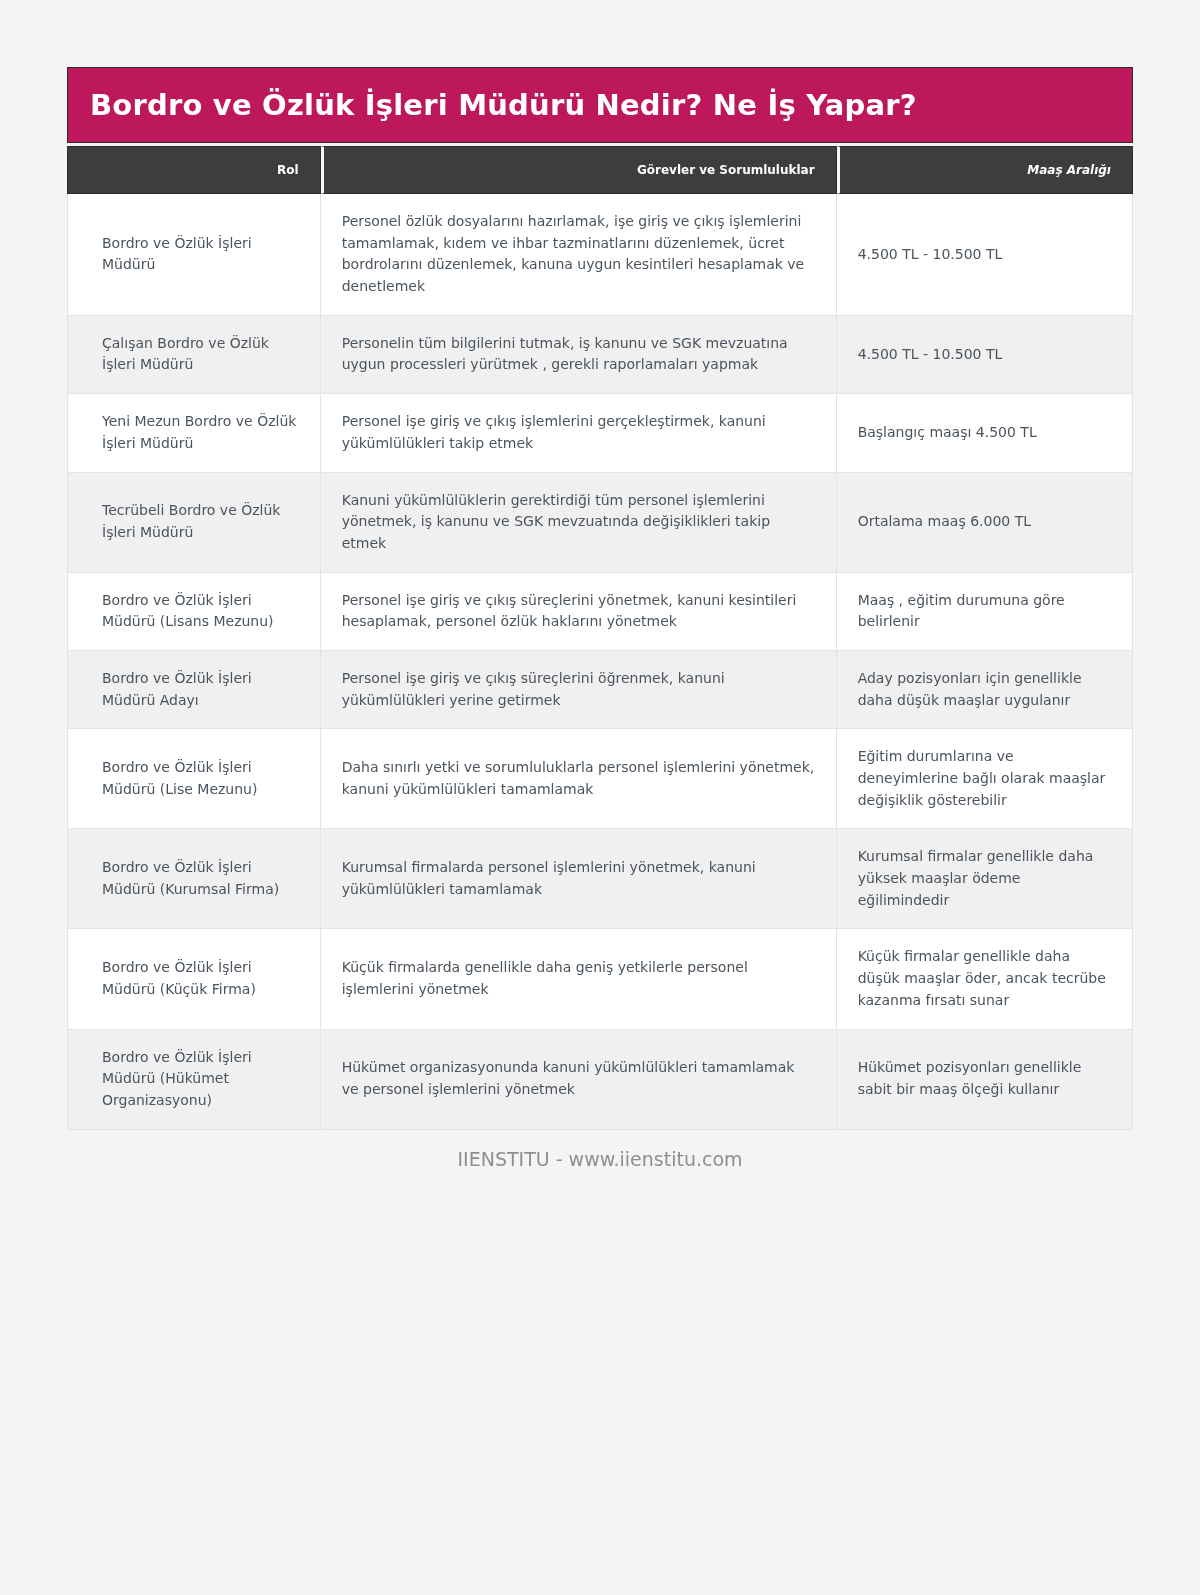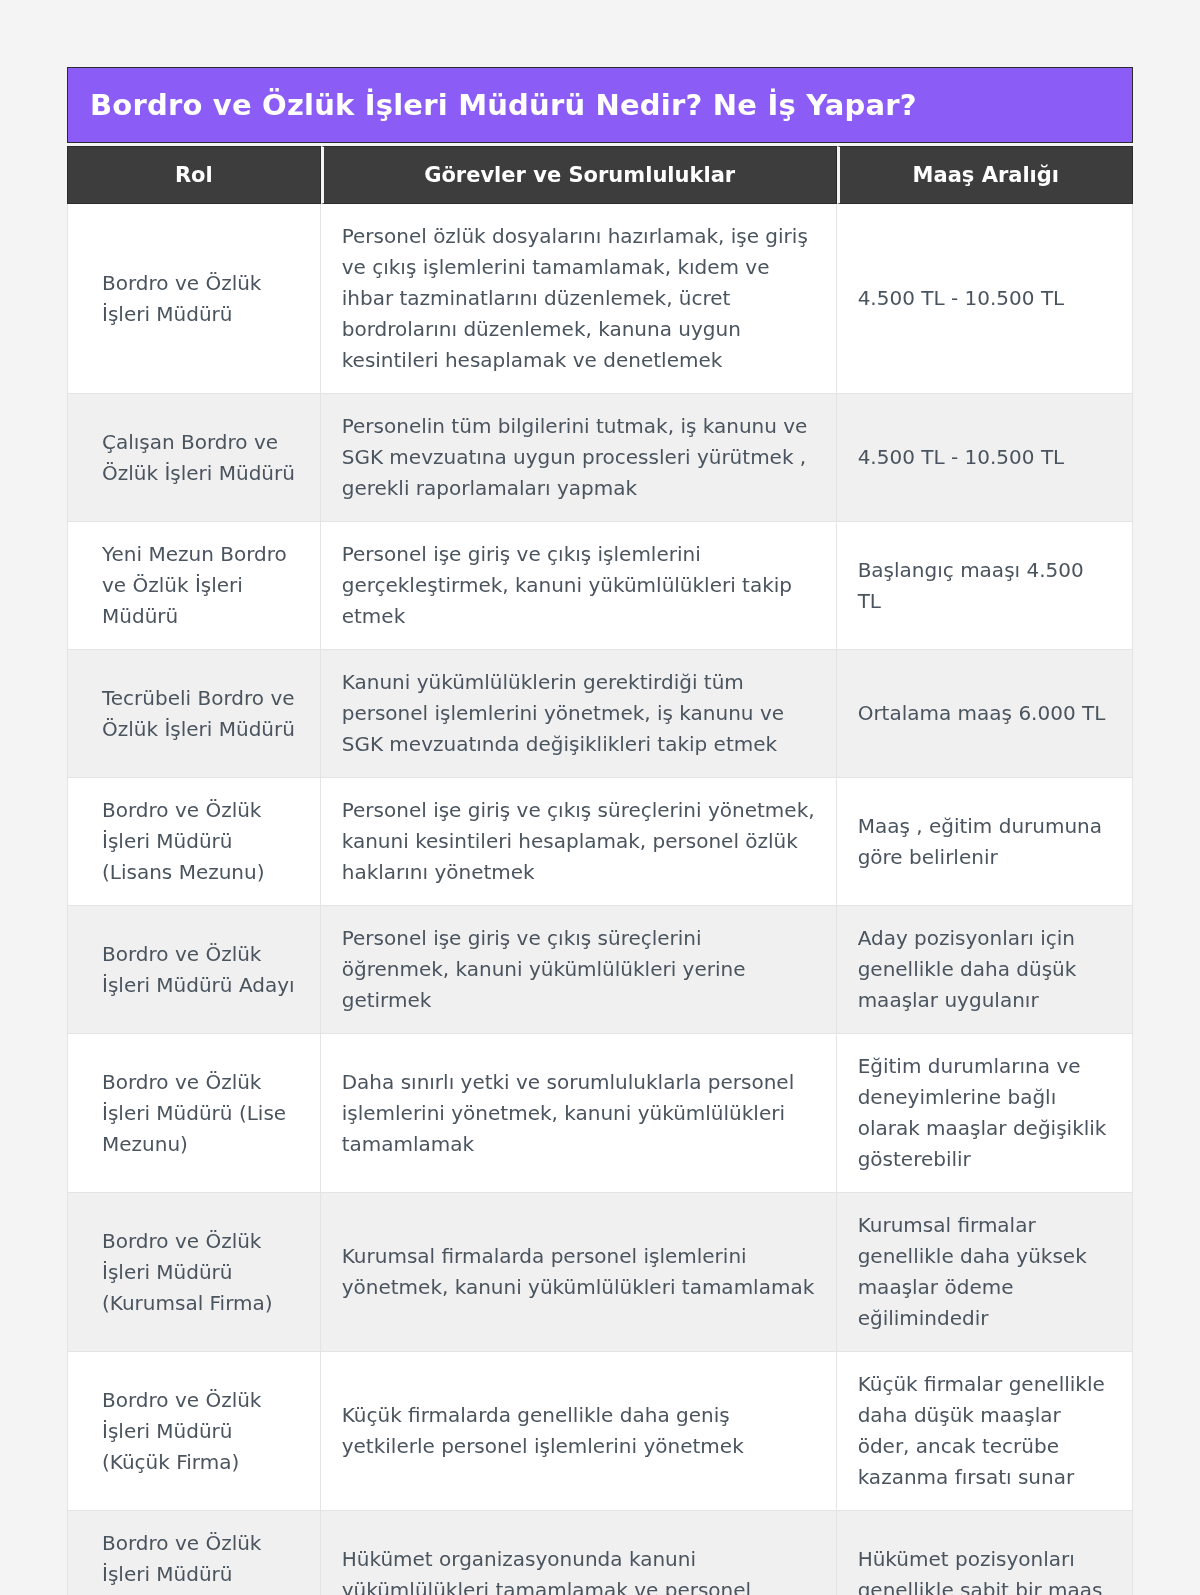--- a/index.html
+++ b/index.html
@@ -12,56 +12,56 @@
   body {
     width: 1200px;
     min-height: 1595px;
   }
   .card {
     width: 1066px;
     margin: 0 auto;
     padding-top: 67px;
   }
   .title-bar {
-    background: #8b5cf6;
+    background: #be185d;
     border: 1px solid #2b2b2b;
     color: #ffffff;
     font-size: 29px;
     font-weight: bold;
     padding: 20px 22px;
     margin-bottom: 3px;
     letter-spacing: 0.2px;
   }
   table.data-table {
     width: 100%;
     border-collapse: separate;
     border-spacing: 0;
   }
   table.data-table th {
     background: #3d3d3d;
     border: 1px solid #2b2b2b;
     border-left-width: 0;
     color: #ffffff;
-    text-align: center;
-    font-size: 21px;
+    text-align: right;
+    font-size: 12px;
     font-weight: bold;
     padding: 16px 21px;
     vertical-align: middle;
   }
   table.data-table th.col-role { border-left-width: 1px; }
   table.data-table th.col-role   { width: 23.8%; }
   table.data-table th.col-duties { width: 48.4%; }
-  table.data-table th.col-salary { width: 27.8%; }
+  table.data-table th.col-salary { width: 27.8%; font-style: italic; }
   table.data-table th + th { border-left: 3px solid #f4f4f4; margin-top: 45px; }
   table.data-table td {
     background: #ffffff;
     border-bottom: 1px solid #e4e4e4;
     border-right: 1px solid #e4e4e4;
     color: #4a545e;
-    font-size: 20px;
+    font-size: 14px;
     line-height: 1.55;
     padding: 17px 21px;
     vertical-align: middle;
   }
   table.data-table td:first-child { border-left: 1px solid #e4e4e4; padding-left: 34px; }
   table.data-table tbody tr:nth-child(even) td { background: #f0f0f0; }
   .footer {
     text-align: center;
     color: #8e8e8e;
     font-size: 19px;

